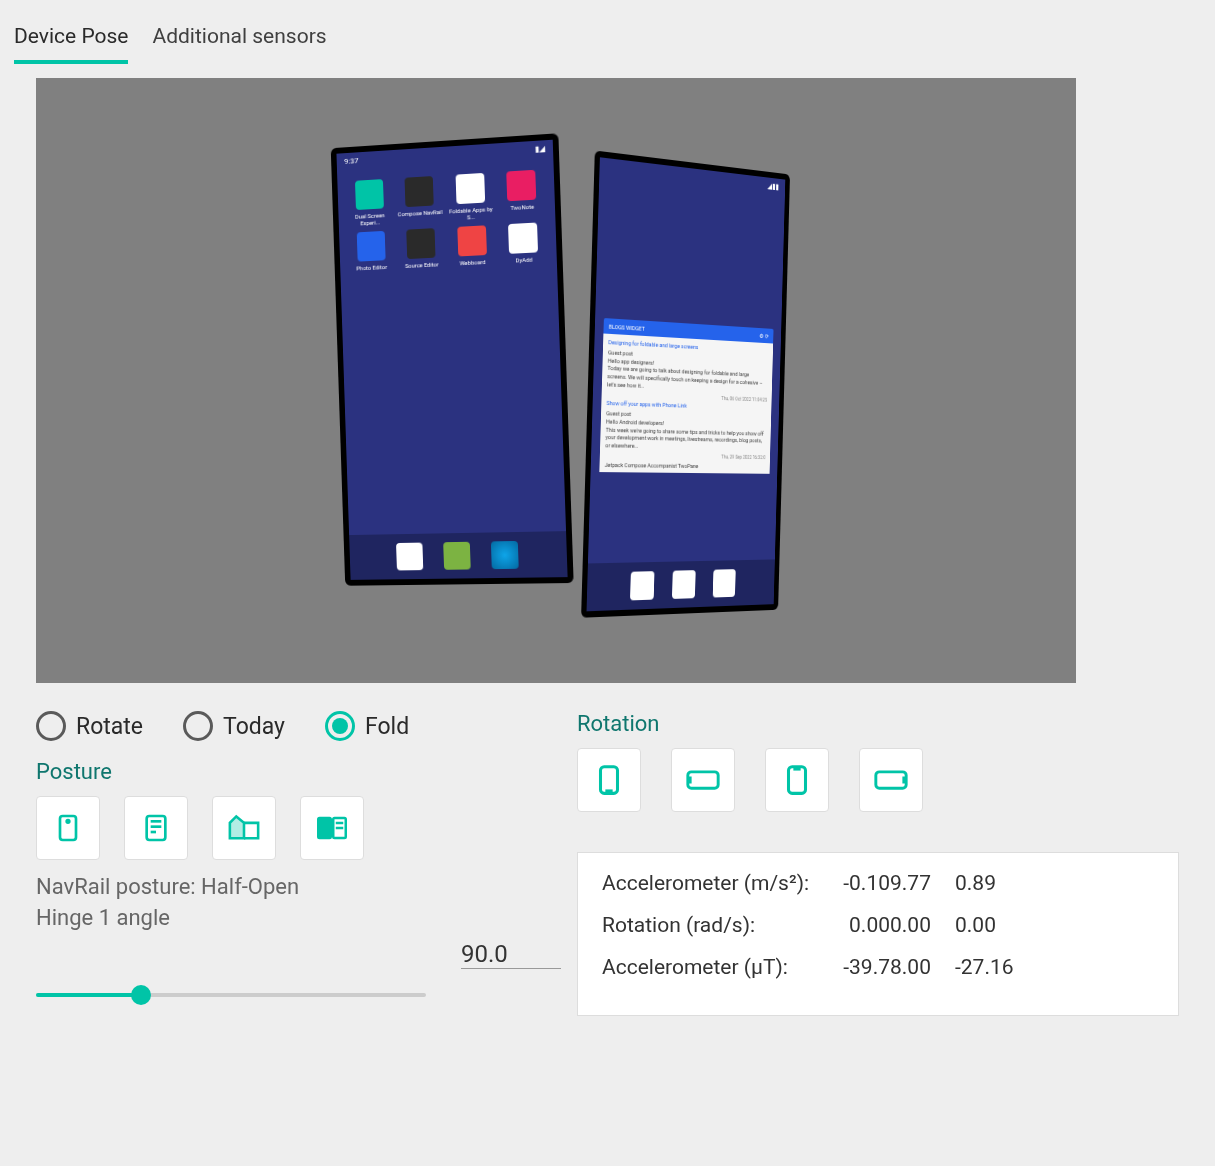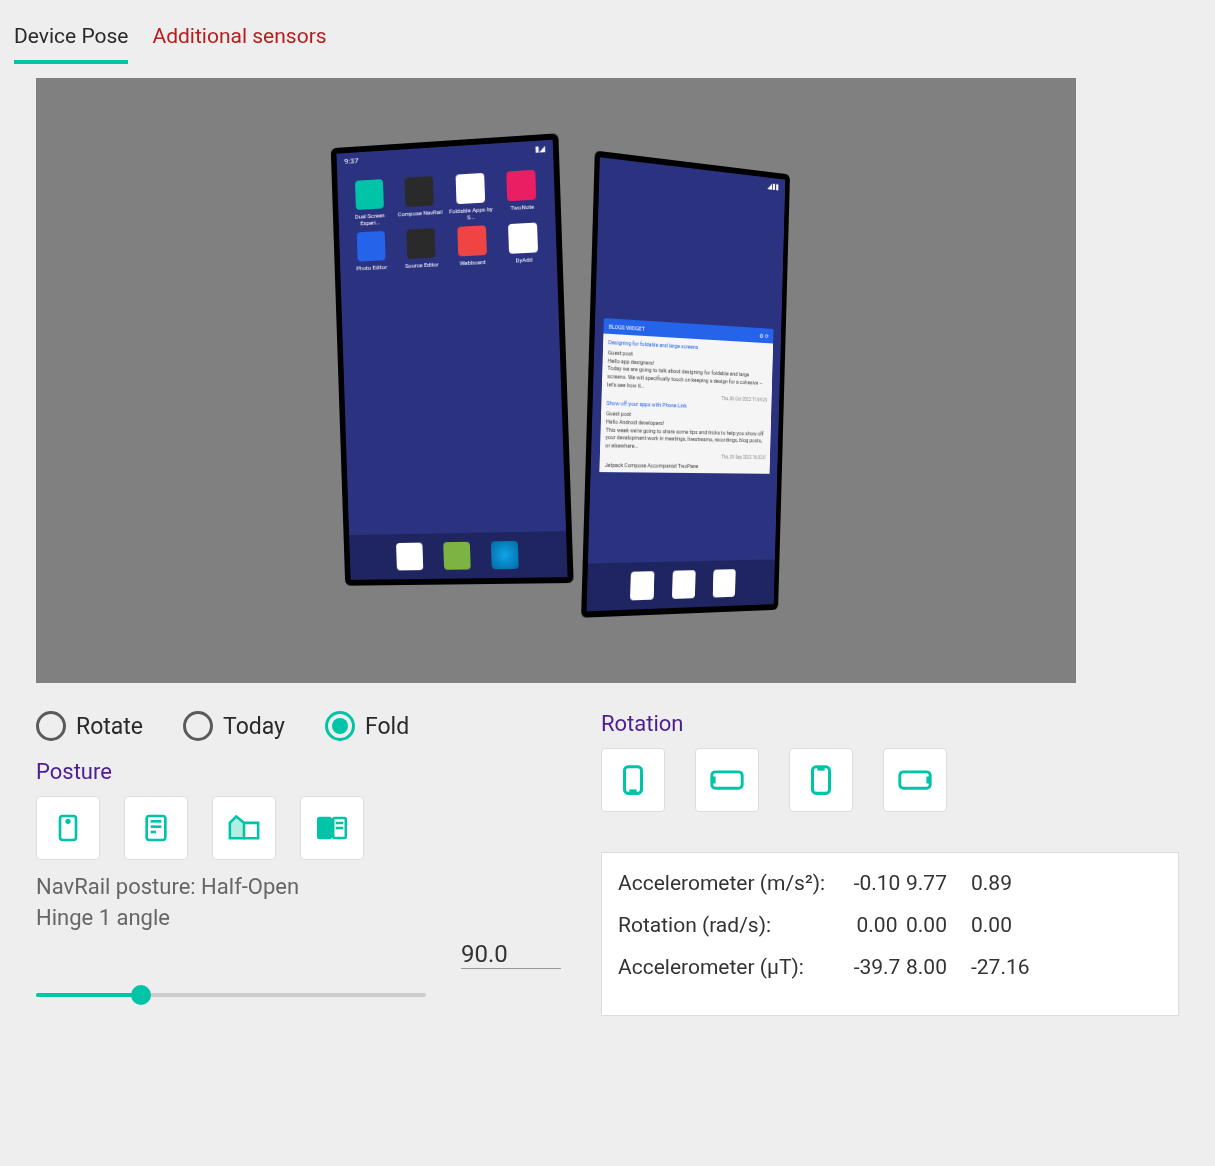--- a/index.html
+++ b/index.html
@@ -1,19 +1,19 @@
 <!DOCTYPE html>
 <html><head>
 <meta charset="utf-8">
 <style>
 * { box-sizing: border-box; margin: 0; padding: 0; }
 body { font-family: -apple-system, BlinkMacSystemFont, "Segoe UI", Roboto, sans-serif; background: #eeeeee; color: #333; width: 1215px; height: 1166px; overflow: hidden; }
 
 .tabs { display: flex; gap: 24px; padding: 24px 14px 0; }
-.tab { font-size: 21px; color: #b91c1c; padding-bottom: 12px; cursor: pointer; }
+.tab { font-size: 21px; color: #404040; padding-bottom: 12px; cursor: pointer; }
 .tab.active { color: #2a2a2a; border-bottom: 4px solid #00c4a7; }
 
 .preview { margin: 14px 36px 0; width: 1040px; height: 605px; background: #808080; position: relative; overflow: hidden; }
 
 
 .device { position: absolute; left: 290px; top: 55px; width: 500px; height: 500px; perspective: 1800px; }
 .screen { position: absolute; width: 240px; height: 450px; background: #2b3280; border: 6px solid #000; border-radius: 6px; overflow: hidden; }
 .screen.left { transform: rotateY(-12deg) rotateZ(-2deg); left: 0; top: 0; transform-origin: right center; }
 .screen.right { transform: rotateY(32deg) rotateZ(2deg) translateX(-8px); left: 250px; top: 30px; }
 .statusbar { display: flex; justify-content: space-between; padding: 4px 8px; font-size: 8px; color: #fff; }
@@ -28,48 +28,48 @@
 .dock { position: absolute; bottom: 0; left: 0; right: 0; height: 46px; background: #1f2560; display: flex; justify-content: center; align-items: center; gap: 22px; }
 .dockicon { width: 28px; height: 28px; background: #fff; border-radius: 4px; }
 .dockicon.green { background: #7cb342; }
 .dockicon.edge { background: radial-gradient(circle,#0ea5e9,#0369a1); }
 .widget { position: absolute; top: 155px; left: 10px; right: 10px; background: #2563eb; border-radius: 2px; font-size: 6px; color: #fff; }
 .widget-head { padding: 4px 6px; display: flex; justify-content: space-between; }
 .widget-body { background: #f5f5f5; color: #444; padding: 4px 6px; line-height: 1.3; }
 .widget-body .title { color: #2563eb; font-size: 6px; margin-bottom: 2px; }
 .widget-body .meta { text-align: right; color: #888; font-size: 5px; margin: 2px 0; }
 
-.controls { display: flex; padding: 28px 36px 0; gap: 40px; }
+.controls { display: flex; padding: 28px 36px 0; gap: 16px; }
 .col-left { width: 525px; }
 .col-right { flex: 1; }
 
 .radios { display: flex; gap: 40px; margin-bottom: 18px; }
 .radio { display: flex; align-items: center; gap: 10px; font-size: 23px; color: #2a2a2a; cursor: pointer; }
 .radio .circle { width: 30px; height: 30px; border: 3px solid #5a5a5a; border-radius: 50%; position: relative; }
 .radio.checked .circle { border-color: #00c4a7; }
 .radio.checked .circle::after { content: ''; position: absolute; inset: 4px; background: #00c4a7; border-radius: 50%; }
 
-.section-label { font-size: 22px; color: #4c1d95; margin-bottom: 12px; }
+.section-label { font-size: 22px; color: #0f766e; margin-bottom: 12px; }
 .posture-icons { display: flex; gap: 24px; margin-bottom: 14px; }
 .posture-btn { width: 64px; height: 64px; background: #fff; border: 1px solid #ddd; border-radius: 4px; display: flex; align-items: center; justify-content: center; cursor: pointer; color: #00c4a7; }
 .info-line { font-size: 22px; color: #666; margin-bottom: 6px; }
 .slider-row { margin-top: 10px; }
 .slider-value { text-align: left; font-size: 24px; color: #333; padding-right: 8px; border-bottom: 1px solid #999; width: 100px; margin-left: auto; margin-bottom: 14px; }
 .slider { position: relative; width: 390px; height: 24px; }
 .slider .track { position: absolute; top: 10px; left: 0; right: 0; height: 4px; background: #ccc; border-radius: 2px; }
 .slider .fill { position: absolute; top: 10px; left: 0; width: 27%; height: 4px; background: #00c4a7; border-radius: 2px; }
 .slider .thumb { position: absolute; top: 2px; left: 27%; width: 20px; height: 20px; background: #00c4a7; border-radius: 50%; transform: translateX(-50%); }
 
 .rotation-icons { display: flex; gap: 30px; margin-bottom: 40px; }
 .rot-btn { width: 64px; height: 64px; background: #fff; border: 1px solid #ddd; border-radius: 4px; display: flex; align-items: center; justify-content: center; cursor: pointer; color: #00c4a7; }
 
-.sensor-table { background: #fff; border: 1px solid #ddd; padding: 18px 16px; }
+.sensor-table { background: #fff; border: 1px solid #ddd; padding: 18px 24px; }
 .sensor-row { display: flex; font-size: 21px; color: #333; margin-bottom: 18px; }
 .sensor-label { width: 230px; }
-.sensor-val { width: 58px; text-align: center; word-break: break-all; margin-right: 0px; }
+.sensor-val { width: 58px; text-align: right; word-break: break-all; margin-right: 0px; }
 .sensor-val2 { width: 65px; }
 .sensor-val3 { width: 80px; }
 </style>
 </head>
 <body>
 
 <div class="tabs">
   <div class="tab active">Device Pose</div>
   <div class="tab">Additional sensors</div>
 </div>

